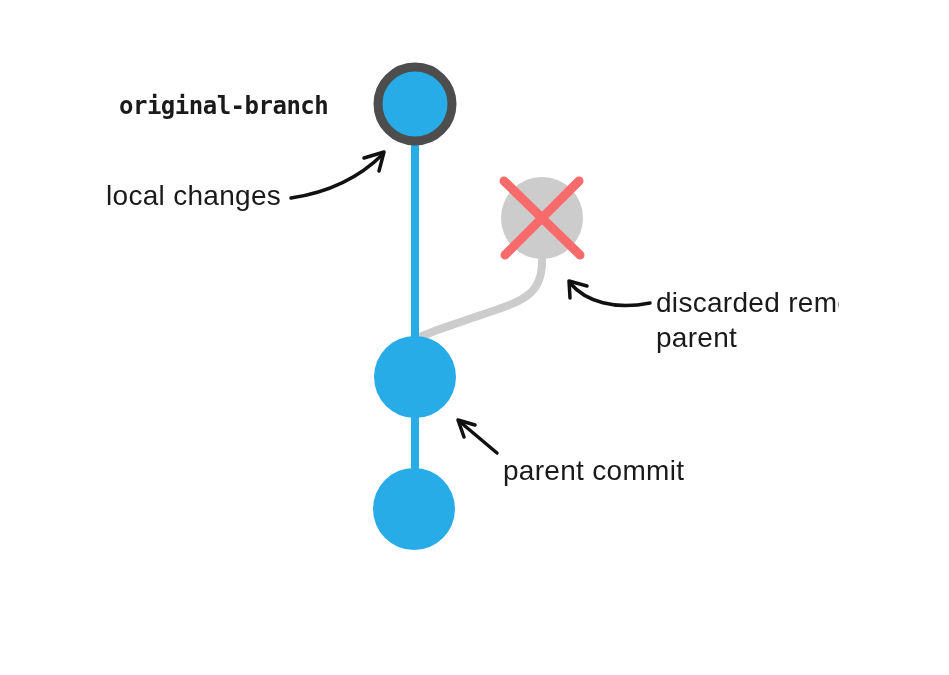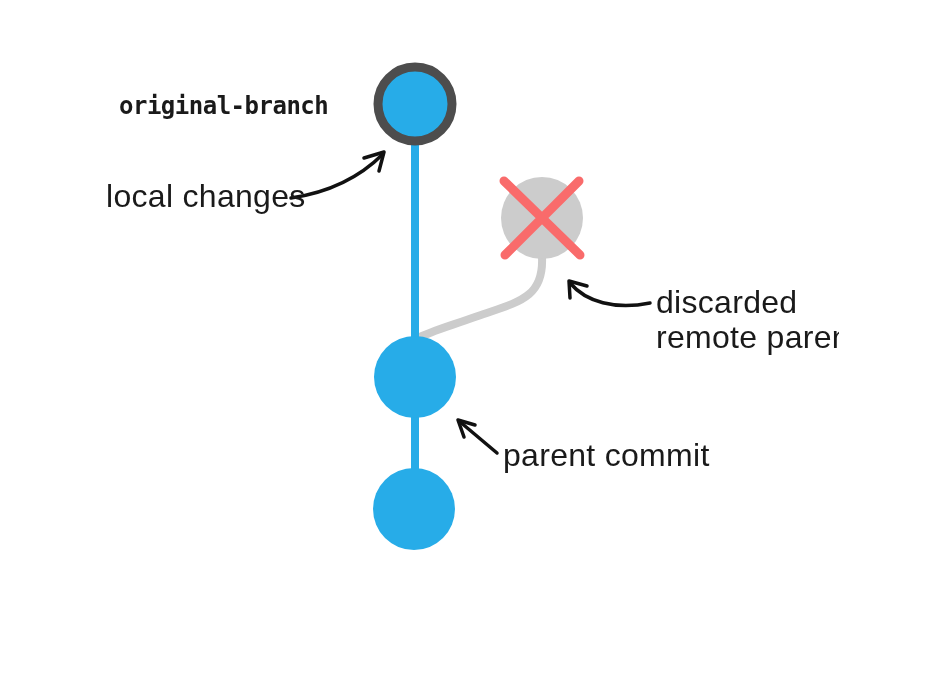--- a/index.html
+++ b/index.html
@@ -16,21 +16,21 @@
     overflow: hidden;
   }
   .canvas svg {
     position: absolute;
     left: 0;
     top: 0;
   }
   .label {
     position: absolute;
     color: #1a1a1a;
-    font-size: 32px;
+    font-size: 28px;
     line-height: 28px;
     letter-spacing: 0.3px;
     white-space: nowrap;
   }
   .label.mono {
     font-family: "DejaVu Sans Mono", monospace;
     font-weight: 700;
     font-size: 24px;
     letter-spacing: -0.5px;
   }
@@ -76,14 +76,14 @@
       <path d="M464,437 L458,420 L475,425" fill="none" stroke-width="3.5" stroke-linecap="round" stroke-linejoin="round"></path>
     </g>
   </svg>
 
   <div class="label mono" style="left:119px; top:92px;">original-branch</div>
 
   <div class="label" style="left:106px; top:182px;">local changes</div>
 
   <div class="label wrap" style="left:656px; top:285px;">discarded remote parent</div>
 
-  <div class="label" style="left:503px; top:441px;">parent commit</div>
+  <div class="label" style="left:503px; top:457px;">parent commit</div>
 </div>
 
 </body></html>

